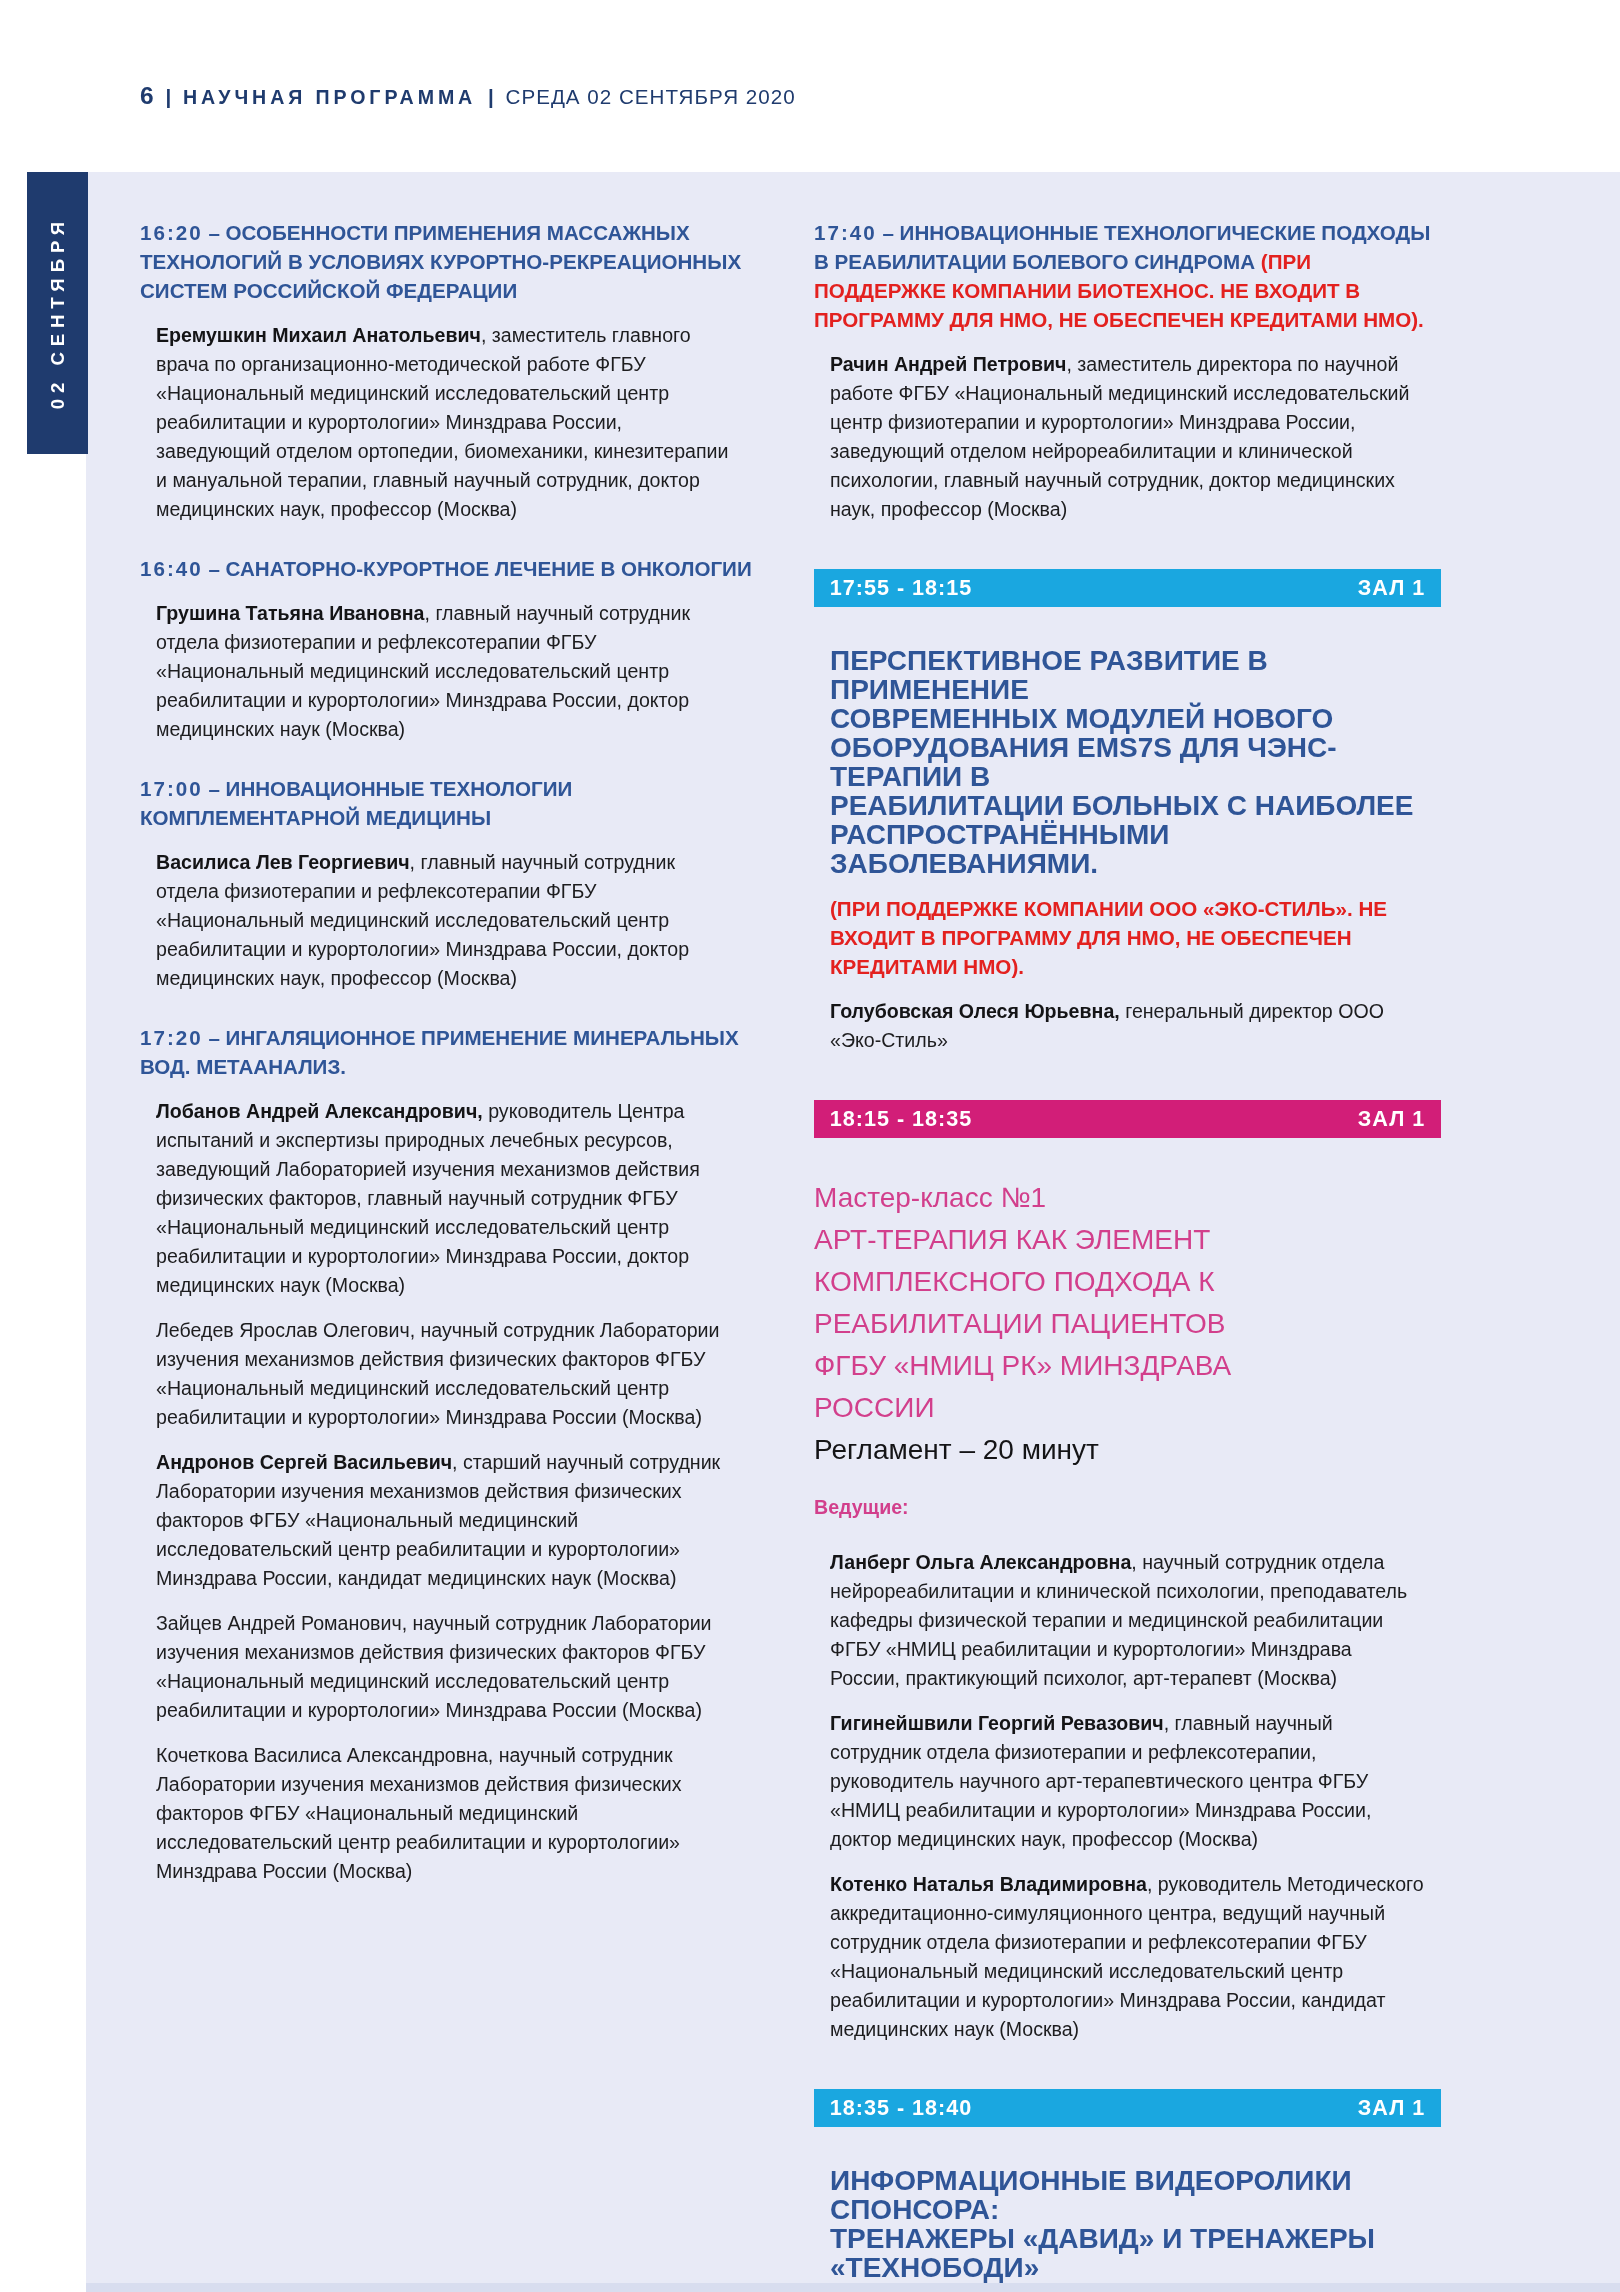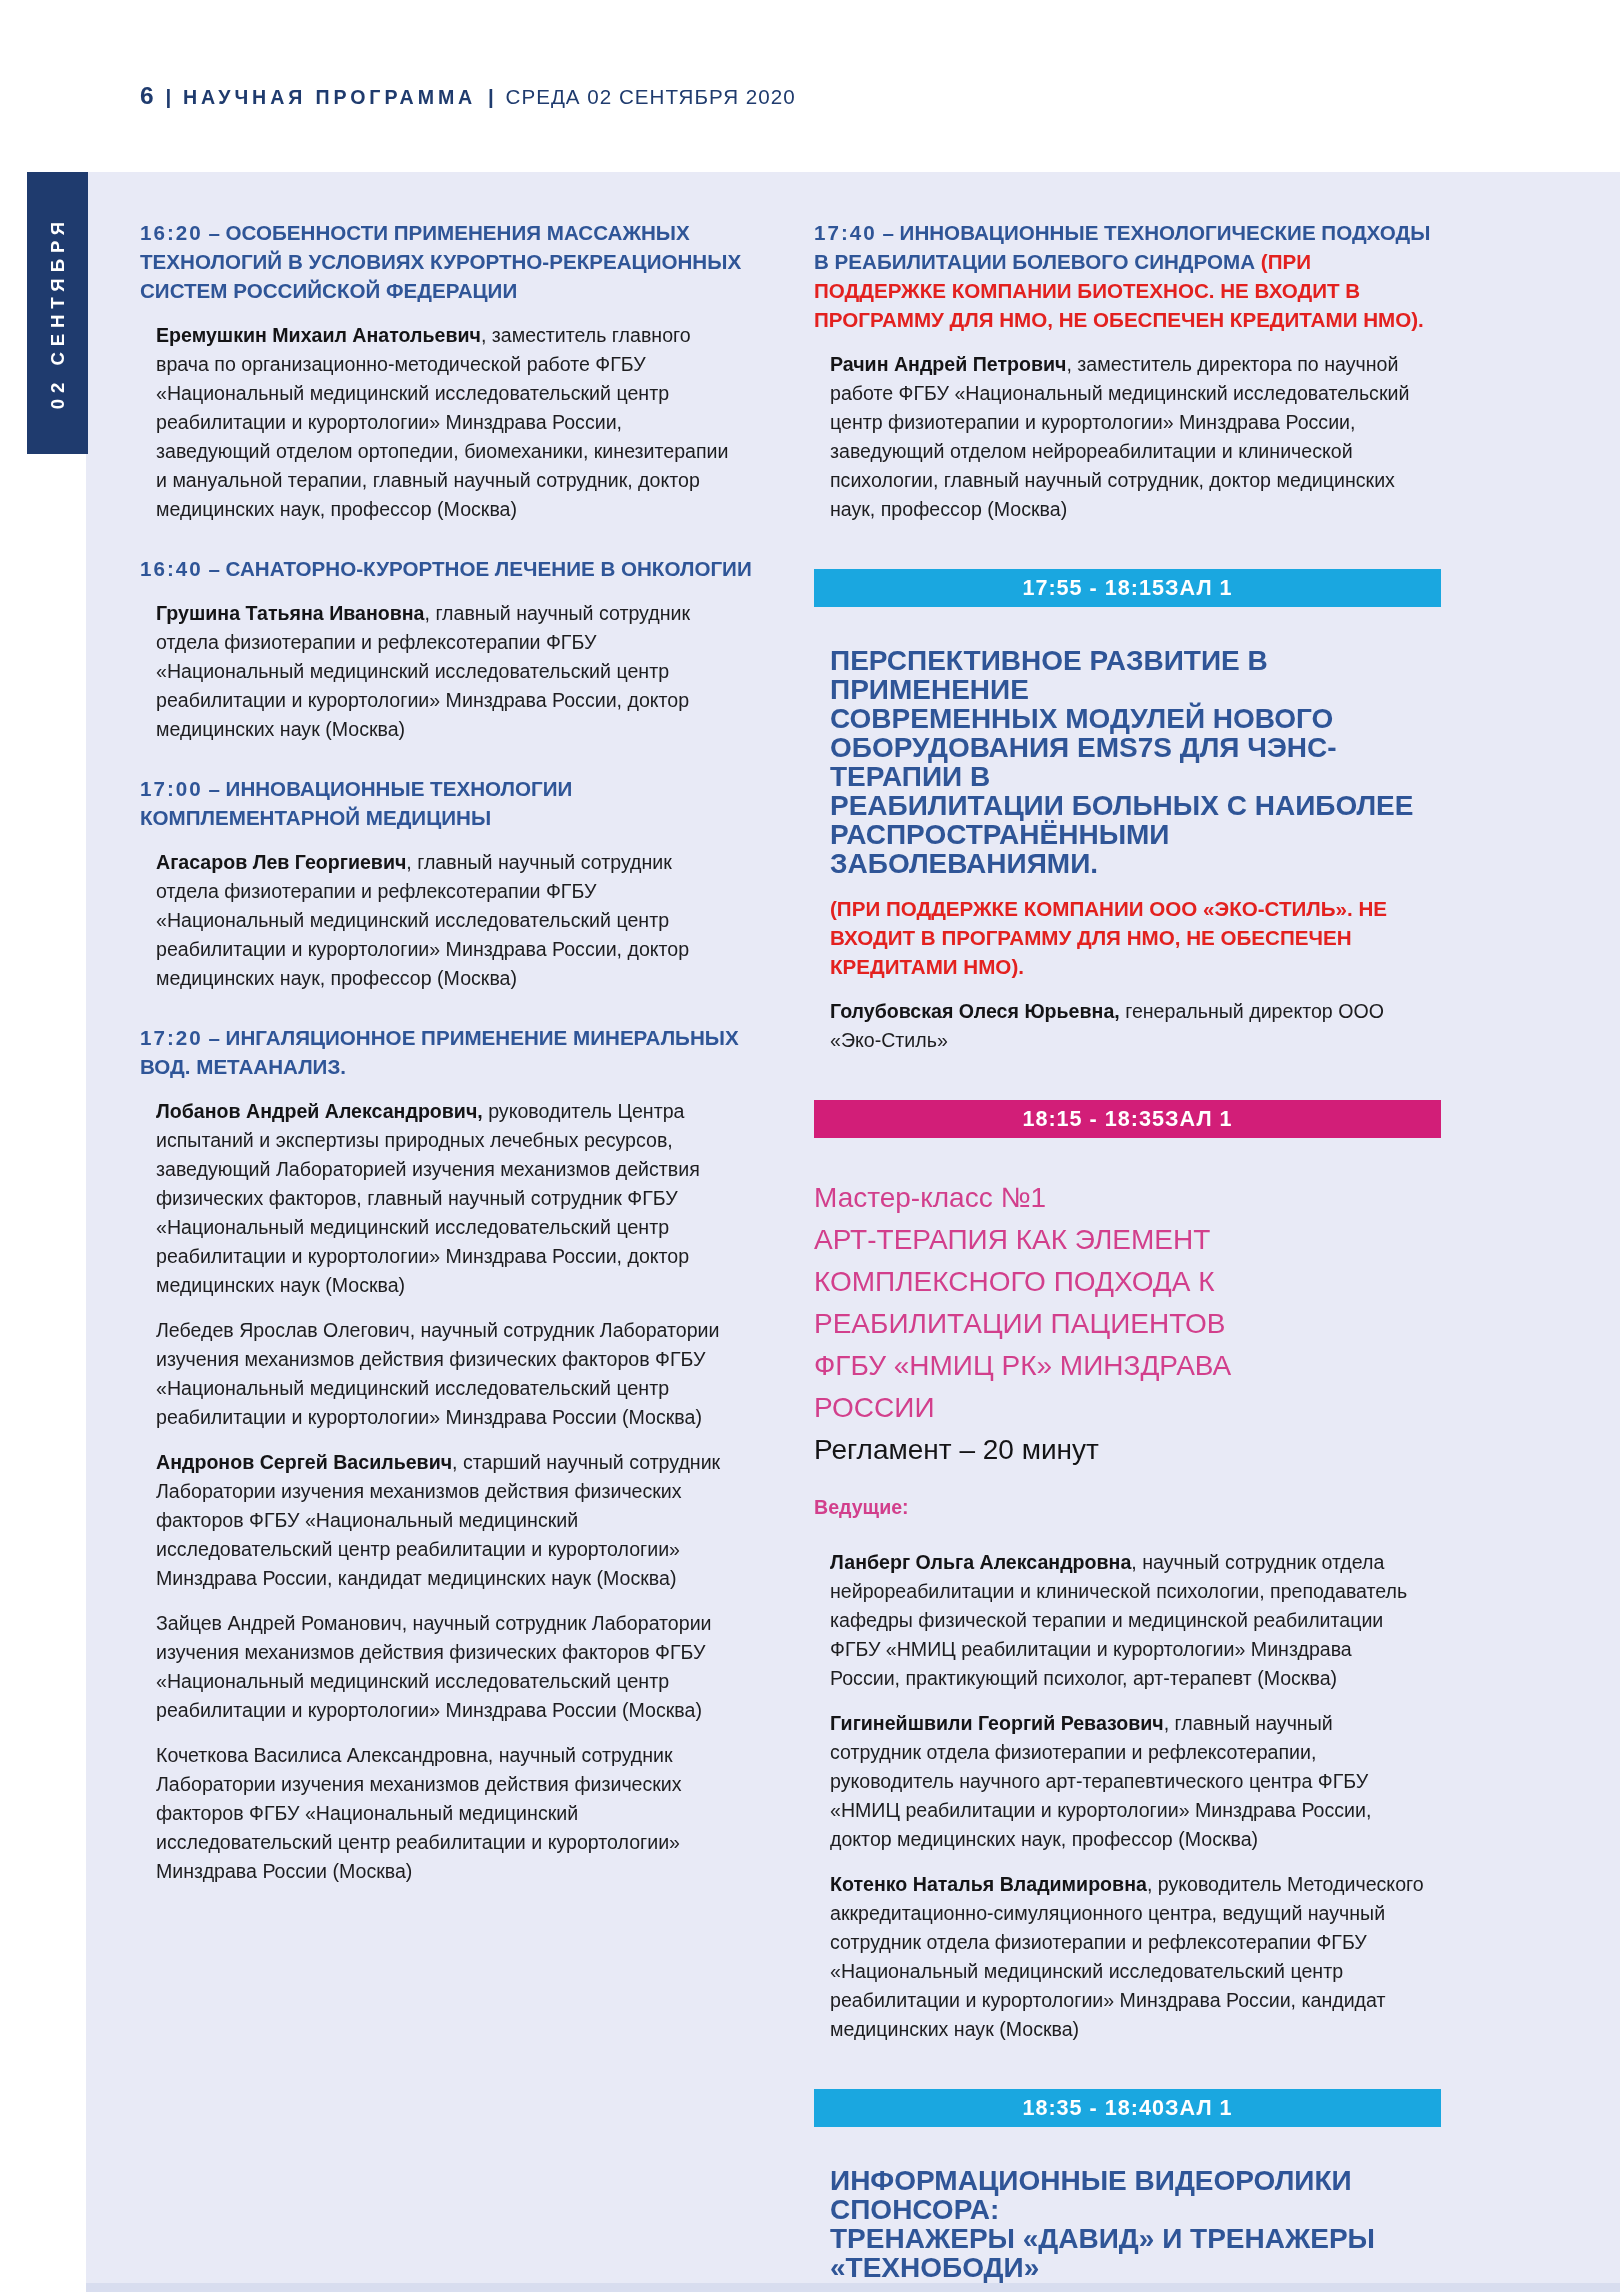--- a/index.html
+++ b/index.html
@@ -60,21 +60,21 @@
   .sp-name{font-weight:bold;color:#141416;}
   .sp-name-reg{font-weight:normal;}
   .blue-title{
     font-size:28px;line-height:29px;font-weight:bold;color:#2f5597;
     white-space:pre-line;
   }
   .red-title{
     font-size:20.6px;line-height:29px;font-weight:bold;color:#e3211f;
   }
   .timebar{
-    height:38px;display:flex;align-items:center;justify-content:center;
+    height:38px;display:flex;align-items:center;justify-content:space-between;
     padding:0 15.7px;margin:45px 0 39px 0;
     color:#ffffff;font-weight:bold;font-size:21.6px;letter-spacing:1px;
   }
   .timebar.cyan{background:#1aa7e0;}
   .timebar.pink{background:#d21e78;}
   .mc-kicker,.mc-title,.mc-reg{font-size:28px;line-height:42px;font-weight:normal;}
   .mc-kicker{color:#d23f8c;}
   .mc-title{color:#d23f8c;white-space:pre-line;}
   .mc-reg{color:#141416;margin-top:0;}
   .mc-lead{font-size:19.6px;line-height:29px;font-weight:bold;color:#d23f8c;margin-top:21.6px;}
@@ -106,21 +106,21 @@
         <div class="session">
           <div class="session-title"><span class="t-time">16:20</span><span class="t-dash"> – </span><span class="t-blue">ОСОБЕННОСТИ ПРИМЕНЕНИЯ МАССАЖНЫХ ТЕХНОЛОГИЙ В УСЛОВИЯХ КУРОРТНО-РЕКРЕАЦИОННЫХ СИСТЕМ РОССИЙСКОЙ ФЕДЕРАЦИИ</span></div>
           <p class="speaker"><span class="sp-name">Еремушкин Михаил Анатольевич</span><span>, заместитель главного врача по организационно-методической работе ФГБУ «Национальный медицинский исследовательский центр реабилитации и курортологии» Минздрава России, заведующий отделом ортопедии, биомеханики, кинезитерапии и мануальной терапии, главный научный сотрудник, доктор медицинских наук, профессор (Москва)</span></p>
         </div>
         <div class="session">
           <div class="session-title"><span class="t-time">16:40</span><span class="t-dash"> – </span><span class="t-blue">САНАТОРНО-КУРОРТНОЕ ЛЕЧЕНИЕ В ОНКОЛОГИИ</span></div>
           <p class="speaker"><span class="sp-name">Грушина Татьяна Ивановна</span><span>, главный научный сотрудник отдела физиотерапии и рефлексотерапии ФГБУ «Национальный медицинский исследовательский центр реабилитации и курортологии» Минздрава России, доктор медицинских наук (Москва)</span></p>
         </div>
         <div class="session">
           <div class="session-title"><span class="t-time">17:00</span><span class="t-dash"> – </span><span class="t-blue">ИННОВАЦИОННЫЕ ТЕХНОЛОГИИ КОМПЛЕМЕНТАРНОЙ МЕДИЦИНЫ</span></div>
-          <p class="speaker"><span class="sp-name">Агасаров Лев Георгиевич</span><span>, главный научный сотрудник отдела физиотерапии и рефлексотерапии ФГБУ «Национальный медицинский исследовательский центр реабилитации и курортологии» Минздрава России, доктор медицинских наук, профессор (Москва)</span></p>
+          <p class="speaker"><span class="sp-name">Василиса Лев Георгиевич</span><span>, главный научный сотрудник отдела физиотерапии и рефлексотерапии ФГБУ «Национальный медицинский исследовательский центр реабилитации и курортологии» Минздрава России, доктор медицинских наук, профессор (Москва)</span></p>
         </div>
         <div class="session">
           <div class="session-title"><span class="t-time">17:20</span><span class="t-dash"> – </span><span class="t-blue">ИНГАЛЯЦИОННОЕ ПРИМЕНЕНИЕ МИНЕРАЛЬНЫХ ВОД. МЕТААНАЛИЗ.</span></div>
           <p class="speaker"><span class="sp-name">Лобанов Андрей Александрович,</span><span> руководитель Центра испытаний и экспертизы природных лечебных ресурсов, заведующий Лабораторией изучения механизмов действия физических факторов, главный научный сотрудник ФГБУ «Национальный медицинский исследовательский центр реабилитации и курортологии» Минздрава России, доктор медицинских наук (Москва)</span></p>
           <p class="speaker"><span class="sp-name-reg">Лебедев Ярослав Олегович</span><span>, научный сотрудник Лаборатории изучения механизмов действия физических факторов ФГБУ «Национальный медицинский исследовательский центр реабилитации и курортологии» Минздрава России (Москва)</span></p>
           <p class="speaker"><span class="sp-name">Андронов Сергей Васильевич</span><span>, старший научный сотрудник Лаборатории изучения механизмов действия физических факторов ФГБУ «Национальный медицинский исследовательский центр реабилитации и курортологии» Минздрава России, кандидат медицинских наук (Москва)</span></p>
           <p class="speaker"><span class="sp-name-reg">Зайцев Андрей Романович</span><span>, научный сотрудник Лаборатории изучения механизмов действия физических факторов ФГБУ «Национальный медицинский исследовательский центр реабилитации и курортологии» Минздрава России (Москва)</span></p>
           <p class="speaker"><span class="sp-name-reg">Кочеткова Василиса Александровна</span><span>, научный сотрудник Лаборатории изучения механизмов действия физических факторов ФГБУ «Национальный медицинский исследовательский центр реабилитации и курортологии» Минздрава России (Москва)</span></p>
         </div>
       </div>

